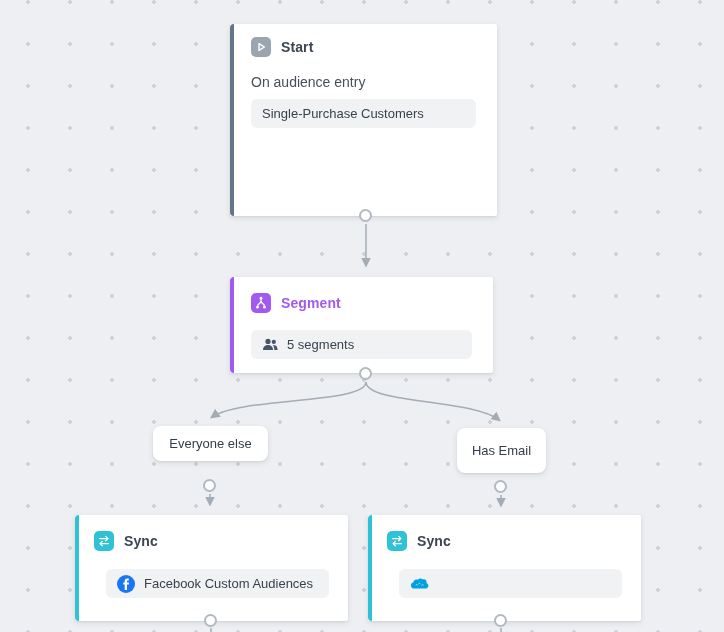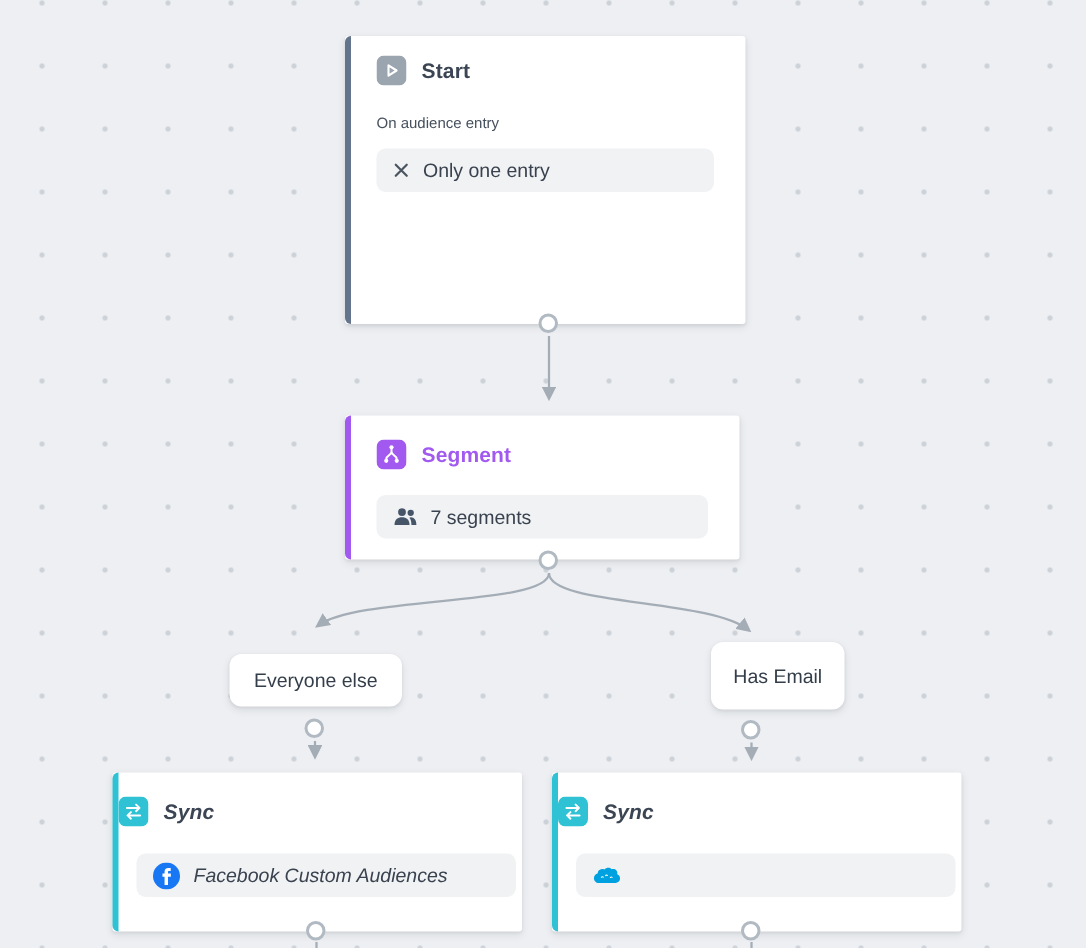--- a/index.html
+++ b/index.html
@@ -29,28 +29,28 @@
   .accent {
     position: absolute; left: 0; top: 0; bottom: 0; width: 4px;
     border-radius: 8px 0 0 8px;
   }
   .accent-start   { background: var(--start-accent, #64748b); }
   .accent-segment { background: var(--segment-accent, #a259f0); }
   .accent-sync    { background: var(--sync-accent, #2fc1d4); }
 
   .card-body { padding: 13px 21px; }
   .card-body.seg  { padding: 16px 21px 13px; }
-  .card-body.sync { padding: 16px 4px 13px; font-style: italic; }
+  .card-body.sync { padding: 16px 19px 13px; }
 
   .card-header { display:flex; align-items:center; gap:10px; }
   .node-icon { width:20px; height:20px; flex:0 0 auto; display:block; }
   .card-title { font-size:14px; font-weight:700; color:#3b4553; letter-spacing:.1px; }
   .card-title.purple { color: var(--segment-accent, #a259f0); }
 
-  .field-label { font-size:10px; color:#46505d; margin-top:18px; line-height:15px; }
+  .field-label { font-size:14px; color:#46505d; margin-top:18px; line-height:15px; }
 
   .value-box {
     margin-top: 9px; height: 29px;
     background: #f0f2f4; border-radius: 6px;
     display: flex; align-items: center; gap: 9px;
     padding: 0 11px; font-size: 13px; color: #39424e;
     cursor: pointer;
   }
   .value-box.mt17 { margin-top: 17px; }
   .value-box.mt18 { margin-top: 18px; margin-left: 12px; }
@@ -68,22 +68,22 @@
   }
 
   .fb-badge { width:18px; height:18px; flex:0 0 auto; display:block; }
   .inline-icon { flex:0 0 auto; display:block; }
 
   
   .start-card   { left:230px; top:24px;  width:267px; height:192px; }
   .segment-card { left:230px; top:277px; width:263px; height:96px;  }
   .sync-card-left  { left:75px;  top:515px; width:273px; height:106px; }
   .sync-card-right { left:368px; top:515px; width:273px; height:106px; }
-  .branch-left  { left:153px; top:436px; width:115px; height:35px;align-items:center; }
-  .branch-right { left:474px; top:428px; width:89px;  height:45px; }
+  .branch-left  { left:153px; top:426px; width:115px; height:35px;align-items:center; }
+  .branch-right { left:457px; top:428px; width:89px;  height:45px; }
 
   .conn-start       { left:359px; top:209px; }
   .conn-segment     { left:359px; top:367px; }
   .conn-branch-l    { left:203px; top:479px; }
   .conn-branch-r    { left:494px; top:480px; }
   .conn-sync-l      { left:204px; top:614px; }
   .conn-sync-r      { left:494px; top:614px; }
 </style>
 </head>
 <body>
@@ -110,24 +110,21 @@
     <div class="card-body">
       <div class="card-header">
         <svg class="node-icon" viewBox="0 0 20 20">
           <rect width="20" height="20" rx="5" fill="#9aa5b0"></rect>
           <path d="M8 6.6 L13.4 10 L8 13.4 Z" fill="none" stroke="#fff" stroke-width="1.4" stroke-linejoin="round"></path>
         </svg>
         <span class="card-title">Start</span>
       </div>
       <div class="field-label">On audience entry</div>
       <div class="value-box">
-        <svg class="inline-icon" width="11" height="11" viewBox="0 0 12 12">
-          <path d="M2 2 L10 10 M10 2 L2 10" stroke="#4a5560" stroke-width="1.6" stroke-linecap="round"></path>
-        </svg>
-        <span>Only one entry</span>
+        <span>Single-Purchase Customers</span>
       </div>
     </div>
   </div>
   <div class="connector conn-start"></div>
 
   <div class="card segment-card">
     <div class="accent accent-segment"></div>
     <div class="card-body seg">
       <div class="card-header">
         <svg class="node-icon" viewBox="0 0 20 20">
@@ -139,21 +136,21 @@
         </svg>
         <span class="card-title purple">Segment</span>
       </div>
       <div class="value-box mt17">
         <svg class="inline-icon" width="16" height="13" viewBox="0 0 16 13">
           <circle cx="6" cy="3.4" r="2.6" fill="#475569"></circle>
           <path d="M1 12 C1 8.4 3.2 6.9 6 6.9 C8.8 6.9 11 8.4 11 12 Z" fill="#475569"></path>
           <circle cx="11.8" cy="3.9" r="2.1" fill="#475569"></circle>
           <path d="M11.9 6.9 C14.1 7.1 15.6 8.6 15.6 12 L12.3 12 C12.3 9.8 11.9 8.2 10.9 7.2 Z" fill="#475569"></path>
         </svg>
-        <span>7 segments</span>
+        <span>5 segments</span>
       </div>
     </div>
   </div>
   <div class="connector conn-segment"></div>
 
   <div class="branch-label branch-left">
     <span>Everyone else</span>
   </div>
   <div class="connector conn-branch-l"></div>
 

